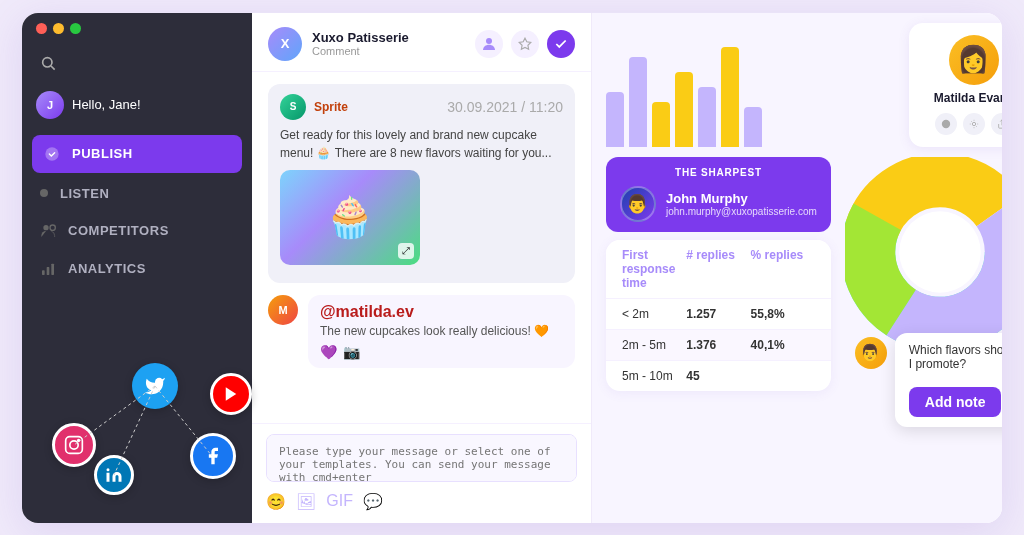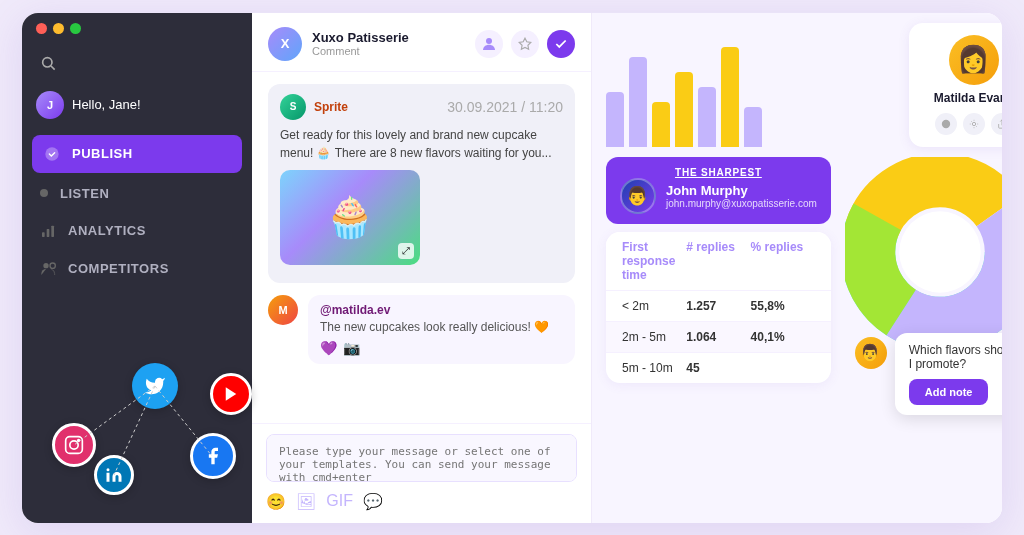--- a/index.html
+++ b/index.html
@@ -207,21 +207,21 @@
       flex-shrink: 0;
       display: flex; align-items: center; justify-content: center;
       font-size: 11px; color: white; font-weight: 700;
     }
     .user-comment-bubble {
       background: #f8f5ff;
       border-radius: 12px;
       padding: 8px 12px;
       flex: 1;
     }
-    .user-name { font-size: 12px; font-weight: 700; color: #701a75; margin-bottom: 3px; }
+    .user-name { font-size: 16px; font-weight: 700; color: #b91c1c; margin-bottom: 3px; }
     .user-text { font-size: 12px; color: #555; }
     .reaction-row { display: flex; gap: 6px; margin-top: 6px; }
     .reaction { font-size: 14px; cursor: pointer; }
 
     .reply-input-area {
       padding: 10px 14px 12px;
       border-top: 1px solid #f5f0ff;
     }
     .reply-input {
       width: 100%;
@@ -279,24 +279,24 @@
       color: #333;
       font-weight: 500;
       max-width: 140px;
     }
     .add-note-btn {
       background: #7c3aed;
       color: white;
       border: none;
       border-radius: 8px;
       padding: 7px 16px;
-      font-size: 11px;
+      font-size: 14px;
       font-weight: 600;
       cursor: pointer;
-      margin-top: 8px;
+      margin-top: 16px;
       display: block;
     }
 
     
     .social-circle {
       border-radius: 50%;
       display: flex;
       align-items: center;
       justify-content: center;
       font-size: 16px;
@@ -342,37 +342,37 @@
     <div class="nav-item active">
       <svg width="16" height="16" viewBox="0 0 24 24" fill="white">
         <circle cx="12" cy="12" r="10" opacity="0.3"></circle>
         <path d="M8 12l3 3 5-5" stroke="white" stroke-width="2" fill="none" stroke-linecap="round"></path>
       </svg>
       <span>PUBLISH</span>
     </div>
     <div class="nav-item">
       <span class="nav-dot"></span>
       <span>LISTEN</span>
-    </div>
-    <div class="nav-item">
-      <svg width="16" height="16" viewBox="0 0 24 24" fill="#666">
-        <rect x="3" y="14" width="4" height="7" rx="1"></rect>
-          <rect x="10" y="9" width="4" height="12" rx="1"></rect>
-          <rect x="17" y="4" width="4" height="17" rx="1"></rect>
-      </svg>
-      <span>ANALYTICS</span>
     </div>
     <div class="nav-item">
       <svg width="16" height="16" viewBox="0 0 24 24" fill="#666">
         <circle cx="9" cy="7" r="4"></circle>
           <path d="M2 21v-2a7 7 0 0 1 7-7"></path>
           <path d="M22 21v-2a7 7 0 0 0-5-6.7" stroke="#666" fill="none"></path>
           <circle cx="19" cy="7" r="4" fill="none" stroke="#666" stroke-width="2"></circle>
       </svg>
       <span>COMPETITORS</span>
+    </div>
+    <div class="nav-item">
+      <svg width="16" height="16" viewBox="0 0 24 24" fill="#666">
+        <rect x="3" y="14" width="4" height="7" rx="1"></rect>
+          <rect x="10" y="9" width="4" height="12" rx="1"></rect>
+          <rect x="17" y="4" width="4" height="17" rx="1"></rect>
+      </svg>
+      <span>ANALYTICS</span>
     </div>
 
     <div style="position:absolute; bottom:30px; left:20px; width:220px; height:130px;">
 
       <div class="social-circle" style="width:46px;height:46px;background:#1da1f2;left:90px;top:0;">
         <svg width="22" height="22" viewBox="0 0 24 24" fill="white">
             <path d="M23 3a10.9 10.9 0 01-3.14 1.53A4.48 4.48 0 0012 7.5v1A10.66 10.66 0 013 4s-4 9 5 13a11.64 11.64 0 01-7 2c9 5 20 0 20-11.5a4.5 4.5 0 00-.08-.83A7.72 7.72 0 0023 3z"></path>
           </svg>
       </div>
 
@@ -510,21 +510,21 @@
           <div style="height:60px;width:18px;border-radius:4px 4px 0 0;background:#c4b5fd;"></div>
           <div style="height:100px;width:18px;border-radius:4px 4px 0 0;background:#facc15;"></div>
           <div style="height:40px;width:18px;border-radius:4px 4px 0 0;background:#c4b5fd;"></div>
         </div>
 
         <div style="display:flex;gap:14px;align-items:flex-start;flex:1;">
 
           <div style="display:flex;flex-direction:column;gap:8px;flex:1;">
 
             <div style="background:#7c3aed;border-radius:12px;padding:10px 14px;color:white;">
-              <div style="font-size:10px;font-weight:700;letter-spacing:0.08em;text-align:center;text-decoration:underline;">THE SHARPEST</div>
+              <div style="font-size:10px;font-weight:700;letter-spacing:0.08em;margin-bottom:8px;text-align:center;">THE SHARPEST</div>
               <div style="display:flex;align-items:center;gap:10px;">
                 <div style="width:36px;height:36px;border-radius:50%;background:linear-gradient(135deg,#1e40af,#7c3aed);display:flex;align-items:center;justify-content:center;font-size:18px;border:2px solid rgba(255,255,255,0.3);">👨</div>
                 <div>
                   <div style="font-size:13px;font-weight:700;">John Murphy</div>
                   <div style="font-size:10px;opacity:0.8;">john.murphy@xuxopatisserie.com</div>
                 </div>
               </div>
             </div>
 
             <div class="stats-table">
@@ -533,21 +533,21 @@
                 <div class="stats-col-header"># replies</div>
                 <div class="stats-col-header">% replies</div>
               </div>
               <div class="stats-row">
                 <div class="stats-cell">&lt; 2m</div>
                 <div class="stats-cell bold">1.257</div>
                 <div class="stats-cell bold">55,8%</div>
               </div>
               <div class="stats-row highlight">
                 <div class="stats-cell">2m - 5m</div>
-                <div class="stats-cell bold">1.064</div>
+                <div class="stats-cell bold">1.376</div>
                 <div class="stats-cell bold">40,1%</div>
               </div>
               <div class="stats-row">
                 <div class="stats-cell">5m - 10m</div>
                 <div class="stats-cell bold">45</div>
                 <div class="stats-cell"></div>
               </div>
             </div>
           </div>
 

